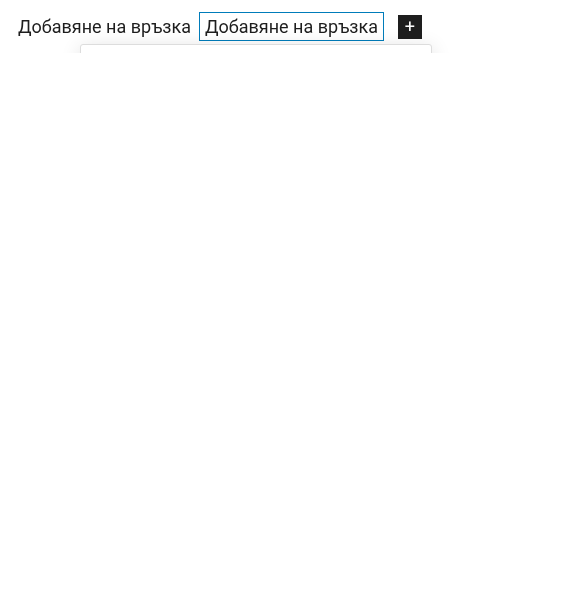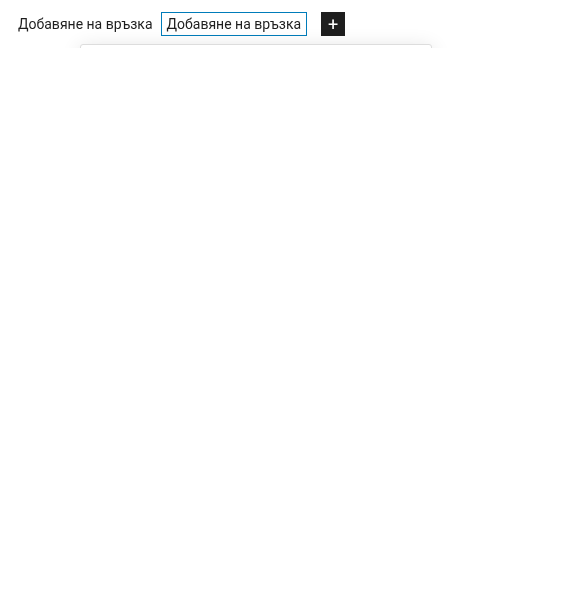--- a/index.html
+++ b/index.html
@@ -9,21 +9,21 @@
     font-family: -apple-system, BlinkMacSystemFont, "Segoe UI", Roboto, sans-serif;
     font-size: 13px;
     color: #1e1e1e;
     background: #fff;
     width: 563px;
     position: relative;
   }
   .top-row { display: flex; align-items: center; gap: 2px; }
   .nav-item {
     padding: 4px 6px;
-    font-size: 14px;
+    font-size: 18px;
     color: #1e1e1e;
   }
   .nav-item.selected { outline: 1.5px solid #007cba; outline-offset: -1px; }
   .plus-btn {
     width: 24px; height: 24px;
     background: #1e1e1e; color: #fff;
     display: flex; align-items: center; justify-content: center;
     font-size: 18px; font-weight: 400;
     margin-left: 12px;
   }

